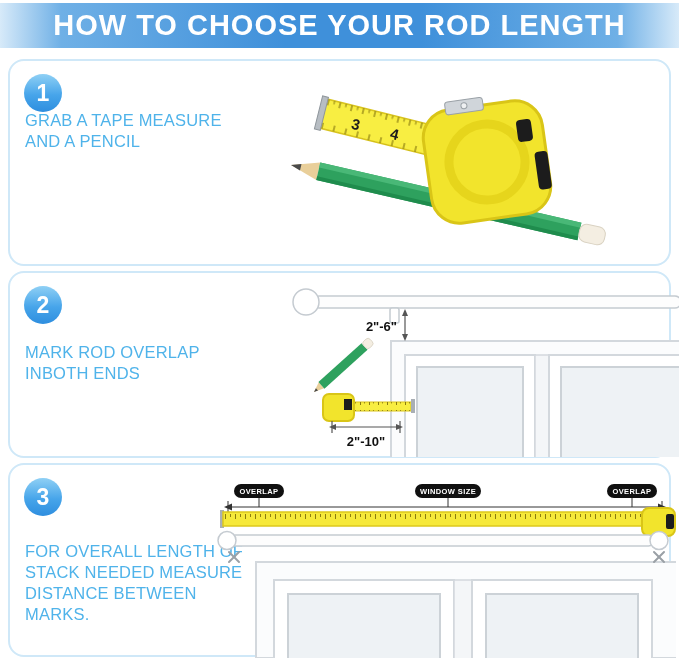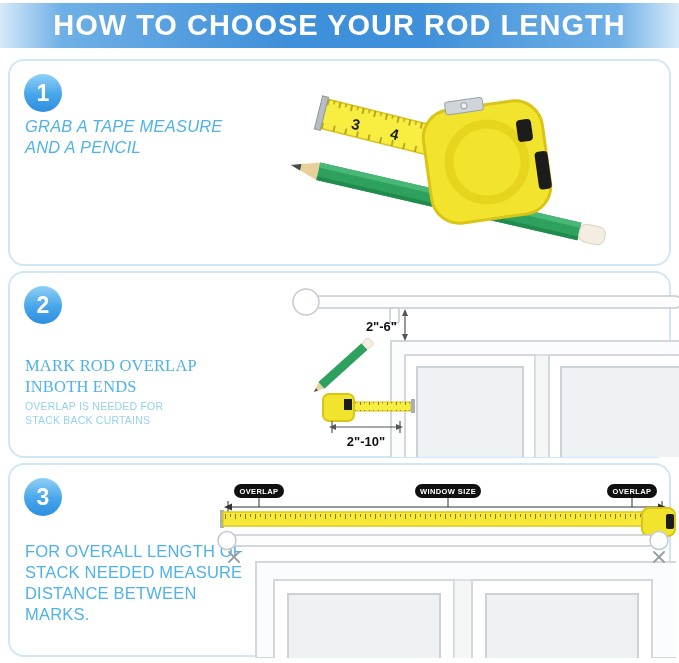--- a/index.html
+++ b/index.html
@@ -23,21 +23,21 @@
 <body>
 
 <div class="page">
 
   <div class="banner">
     <div class="banner-title">HOW TO CHOOSE YOUR ROD LENGTH</div>
   </div>
 
   <div class="panel panel1">
     <div class="step-badge">1</div>
-    <div class="step-title" style="top:55px;font-style:italic;">GRAB A TAPE MEASURE
+    <div class="step-title" style="top:49px;">GRAB A TAPE MEASURE
 AND A PENCIL</div>
 
     <svg class="illus" style="left:265px;top:8px;" width="384" height="192" viewBox="0 0 384 192">
       <defs>
         <pattern id="ticks1" width="12" height="30" patternUnits="userSpaceOnUse">
           <line x1="2" y1="0" x2="2" y2="6" stroke="#8a7b10" stroke-width="1.2"></line>
           <line x1="8" y1="0" x2="8" y2="3.5" stroke="#8a7b10" stroke-width="1"></line>
           <line x1="2" y1="30" x2="2" y2="24" stroke="#8a7b10" stroke-width="1.2"></line>
         </pattern>
       </defs>
@@ -66,24 +66,22 @@
         <rect x="178" y="28" width="38" height="13" rx="3" fill="#d0d5da" stroke="#9aa1a7" stroke-width="1"></rect>
         <circle cx="197" cy="34" r="3" fill="#eef0f2" stroke="#9aa1a7" stroke-width="1"></circle>
         <rect x="246" y="56" width="15" height="22" rx="4" fill="#1c1c1c"></rect>
         <rect x="260" y="90" width="13" height="38" rx="4" fill="#1c1c1c"></rect>
       </g>
     </svg>
   </div>
 
   <div class="panel panel2">
     <div class="step-badge">2</div>
-    <div class="step-title" style="top:82px;font-family:Liberation Serif, serif;">MARK ROD OVERLAP
+    <div class="step-title" style="top:69px;">MARK ROD OVERLAP
 INBOTH ENDS</div>
-    <div class="step-note" style="top:126px;">OVERLAP IS NEEDED FOR
-STACK BACK CURTAINS</div>
 
     <svg class="illus" style="left:277px;top:2px;" width="394" height="182" viewBox="0 0 394 182">
       <defs>
         <pattern id="ticks2" width="9" height="9" patternUnits="userSpaceOnUse">
           <line x1="1.5" y1="0" x2="1.5" y2="4" stroke="#8a7b10" stroke-width="1"></line>
           <line x1="5.5" y1="0" x2="5.5" y2="2.5" stroke="#8a7b10" stroke-width="0.8"></line>
         </pattern>
       </defs>
 
       <g>

